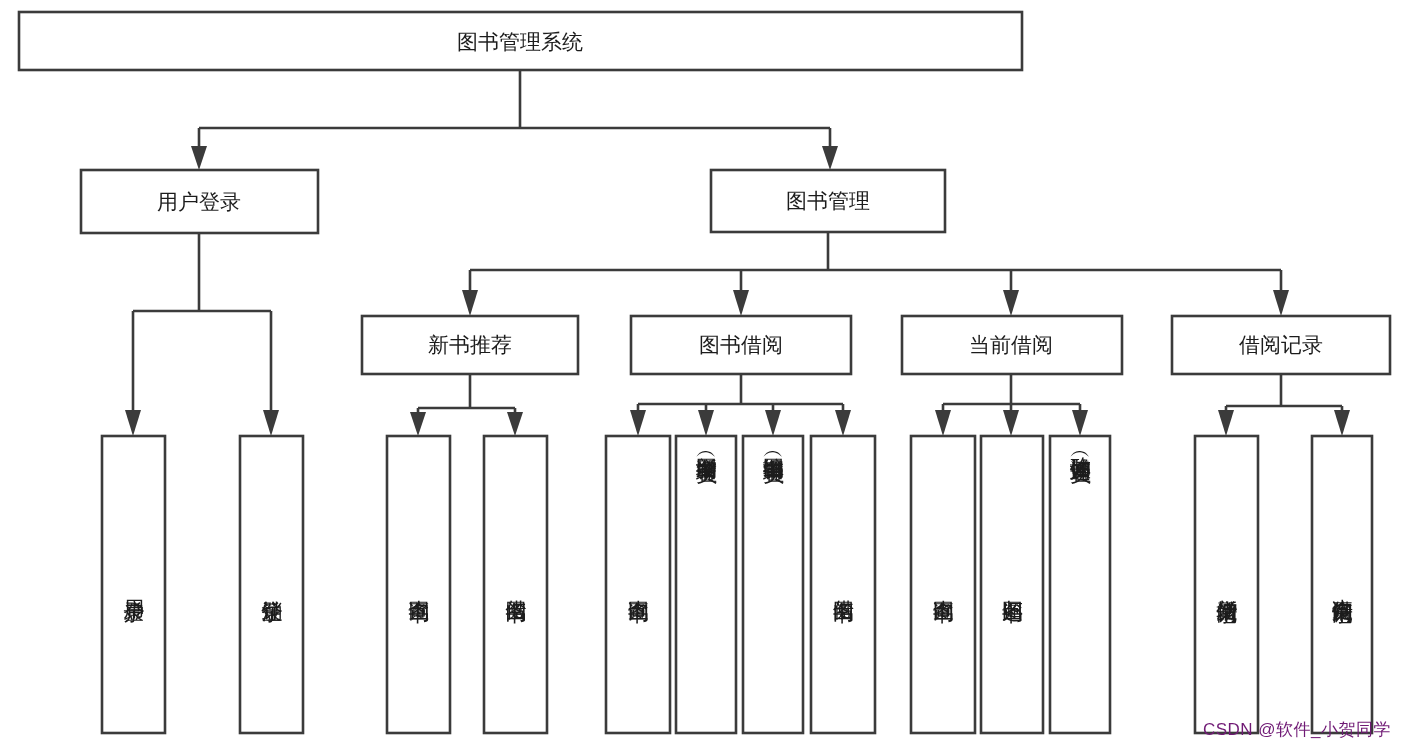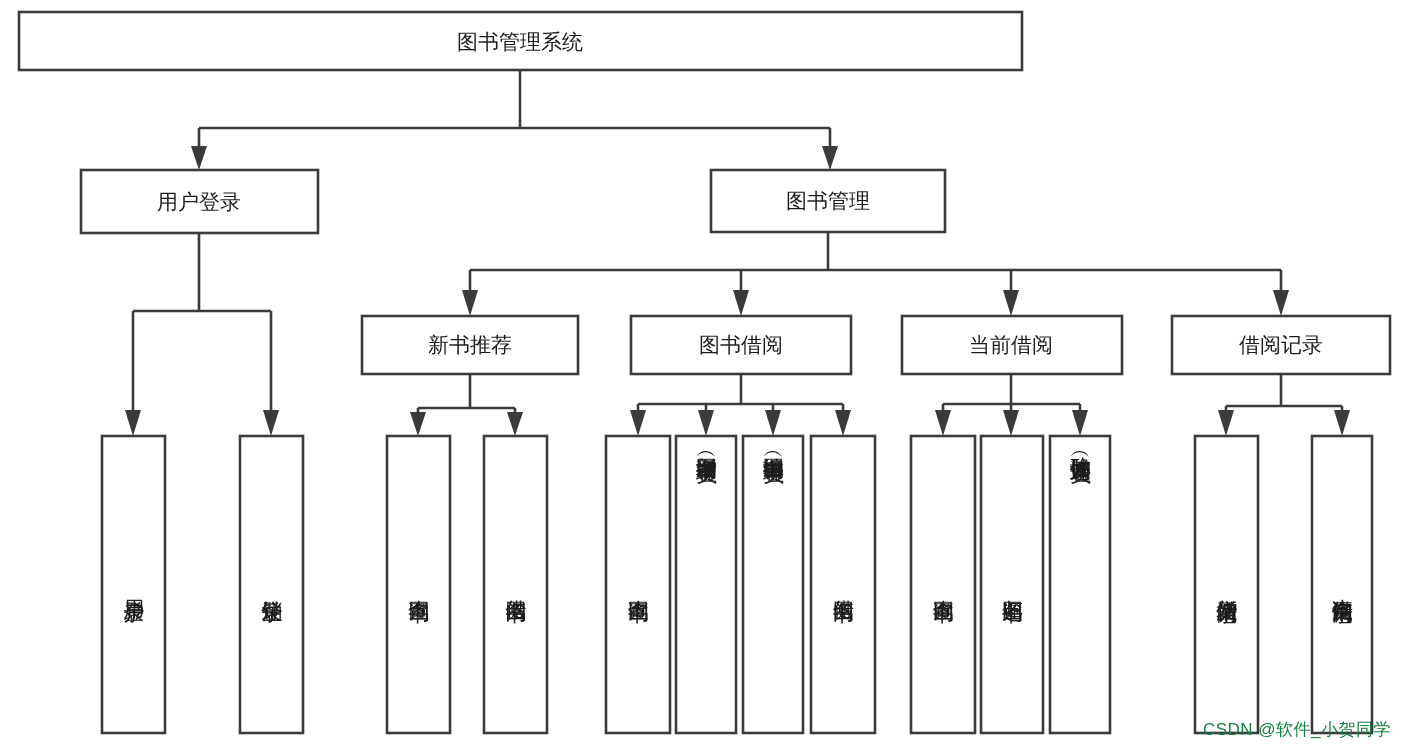--- a/index.html
+++ b/index.html
@@ -65,21 +65,21 @@
     letter-spacing: 1px;
     white-space: nowrap;
     text-align: center;
   }
   .watermark {
     position: absolute;
     right: 14px;
     bottom: 6px;
     font-family: "Liberation Sans", "DejaVu Sans", sans-serif;
     font-size: 17px;
-    color: #15803d;
+    color: #701a75;
     letter-spacing: 0.5px;
     white-space: nowrap;
   }
 </style>
 </head>
 <body>
 
 <div id="diagram-root">
 
   <svg id="tree-svg" viewBox="0 0 1405 747">

